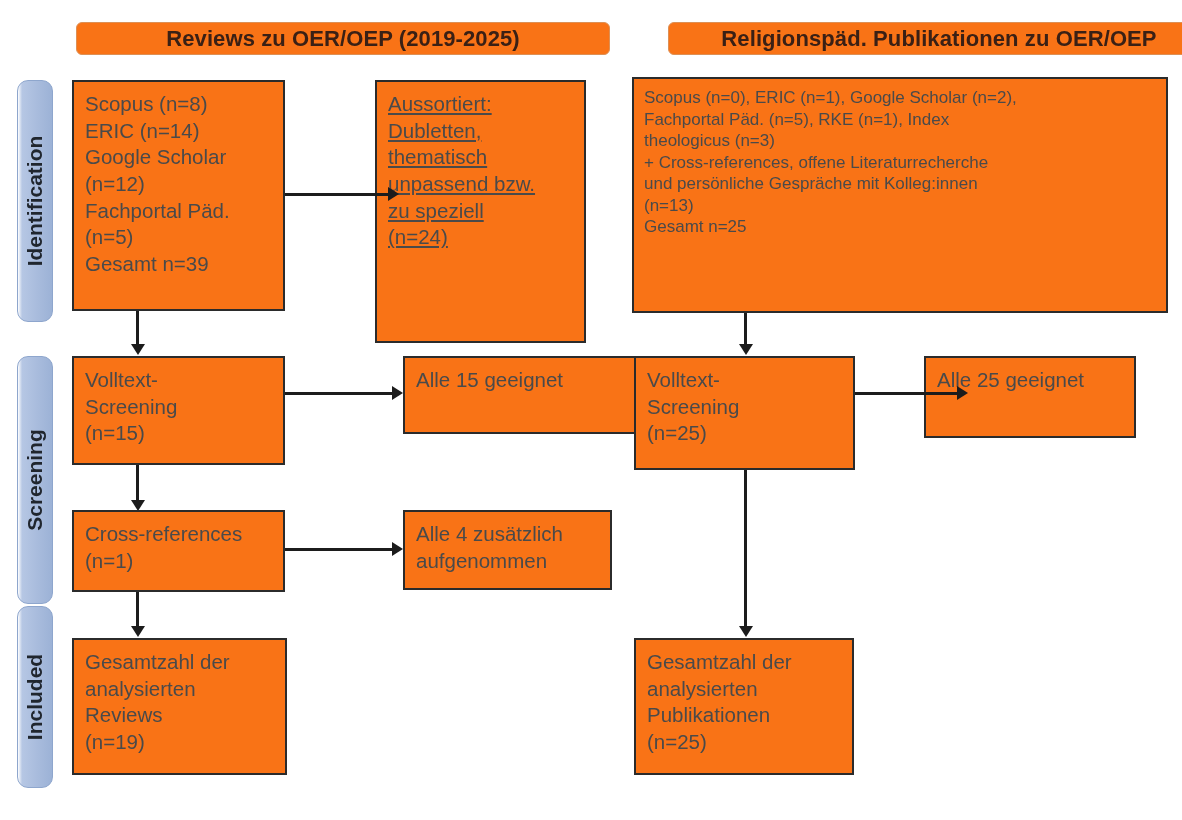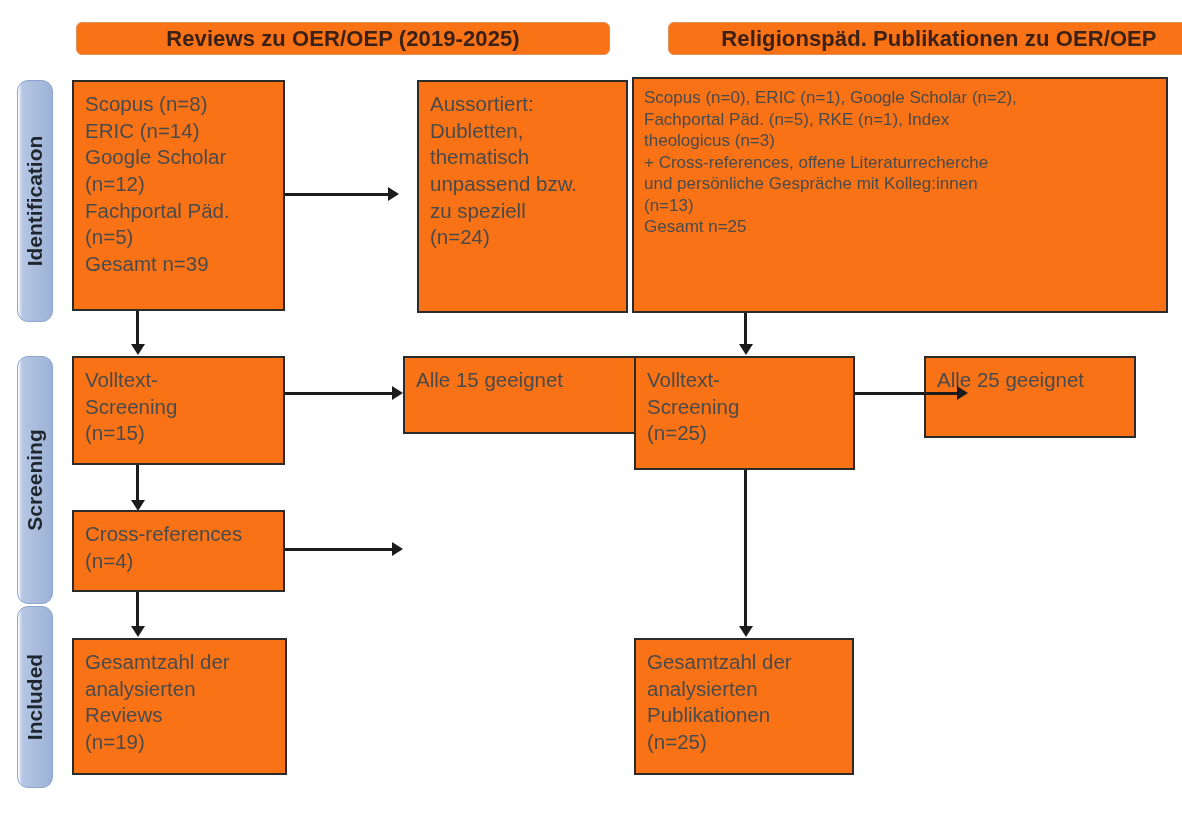--- a/index.html
+++ b/index.html
@@ -121,21 +121,21 @@
   <div class="col-header" style="left:628px; top:22px; width:540px; height:31px;margin-left:40px;">Religionspäd. Publikationen zu OER/OEP</div>
 
   <div class="flow-box" style="left:72px; top:80px; width:213px; height:231px;">Scopus (n=8)
 ERIC (n=14)
 Google Scholar
 (n=12)
 Fachportal Päd.
 (n=5)
 Gesamt n=39</div>
 
-  <div class="flow-box" style="left:417px; top:80px; width:211px; height:233px;">Aussortiert:
+  <div class="flow-box" style="left:375px; top:80px; width:211px; height:263px;text-decoration:underline;">Aussortiert:
 Dubletten,
 thematisch
 unpassend bzw.
 zu speziell
 (n=24)</div>
 
   <div class="line-h" style="left:285px; top:193px; width:103px;"></div>
   <div class="arrow-right" style="left:388px; top:187px;"></div>
 
   <div class="line-v" style="left:136px; top:311px; width:3px; height:34px;"></div>
@@ -147,22 +147,24 @@
 
   <div class="flow-box" style="left:403px; top:356px; width:248px; height:78px;">Alle 15 geeignet</div>
 
   <div class="line-h" style="left:285px; top:392px; width:107px;"></div>
   <div class="arrow-right" style="left:392px; top:386px;"></div>
 
   <div class="line-v" style="left:136px; top:465px; width:3px; height:37px;"></div>
   <div class="arrow-down" style="left:131px; top:500px;"></div>
 
   <div class="flow-box" style="left:72px; top:510px; width:213px; height:82px;">Cross-references
-(n=4)</div>
-
+(n=1)</div>
+
+  <div class="flow-box" style="left:403px; top:510px; width:209px; height:80px;">Alle 4 zusätzlich
+aufgenommen</div>
 
   <div class="line-h" style="left:285px; top:548px; width:107px;"></div>
   <div class="arrow-right" style="left:392px; top:542px;"></div>
 
   <div class="line-v" style="left:136px; top:592px; width:3px; height:36px;"></div>
   <div class="arrow-down" style="left:131px; top:626px;"></div>
 
   <div class="flow-box" style="left:72px; top:638px; width:215px; height:137px;">Gesamtzahl der
 analysierten
 Reviews

